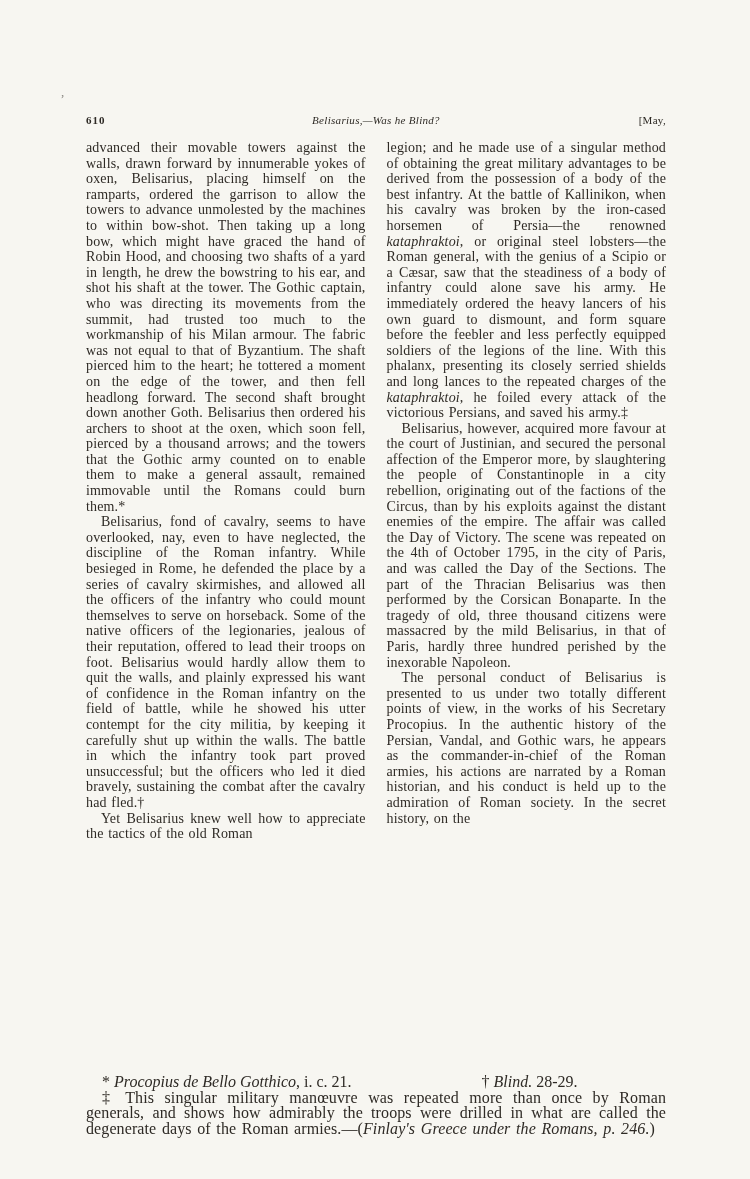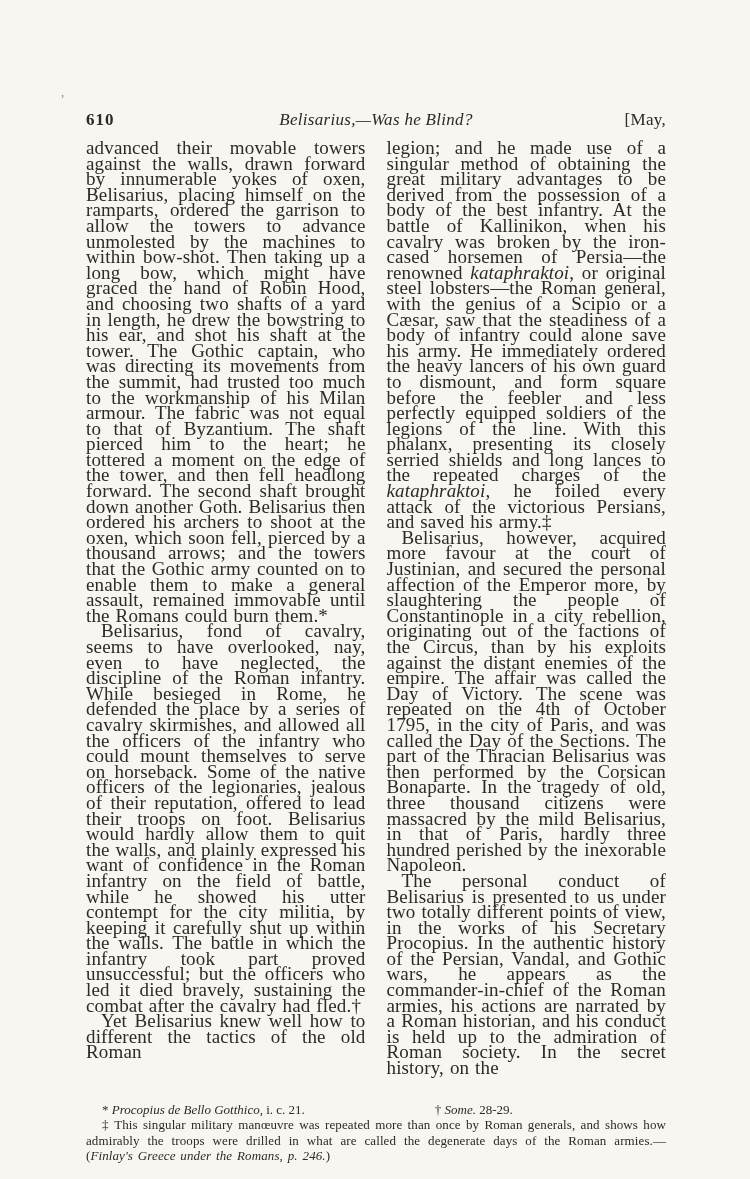--- a/index.html
+++ b/index.html
@@ -25,21 +25,21 @@
   .margin-mark{
     position:absolute;
     left:61px; top:84px;
     font-size:13px;
     opacity:.55;
   }
   .running-head{
     display:grid;
     grid-template-columns:1fr auto 1fr;
     align-items:baseline;
-    font-size:17px;
+    font-size:11px;
     line-height:18px;
   }
   .folio{
     justify-self:start;
     font-weight:bold;
     letter-spacing:1px;
   }
   .running-title{
     justify-self:center;
     font-style:italic;
@@ -56,31 +56,31 @@
     gap:21px;
     margin-top:11px;
     min-height:908px;
   }
   .col{
     flex:1 1 0;
     min-width:0;
   }
   .para{
     margin:0;
-    font-size:19px;
+    font-size:14px;
     line-height:15.6px;
     text-align:justify;
     text-indent:15px;
     word-spacing:1px;
     letter-spacing:.15px;
   }
   .para.cont{ text-indent:0; }
   .footnotes{
     margin-top:26px;
-    font-size:13px;
+    font-size:16px;
     line-height:15.6px;
   }
   .fn{ margin:0; }
   .fn-row{ display:flex; }
   .fn-row .fn:first-child{ margin-left:16px; }
   .fn-row .fn-second{ margin-left:130px; }
   .fn-block{
     text-align:justify;
     text-indent:16px;
     word-spacing:1.5px;
@@ -98,30 +98,30 @@
   <header class="running-head">
     <span class="folio">610</span>
     <span class="running-title">Belisarius,—Was he Blind?</span>
     <span class="issue">[May,</span>
   </header>
 
   <main class="columns">
     <section class="col">
       <p class="para cont">advanced their movable towers against the walls, drawn forward by innumerable yokes of oxen, Belisarius, placing himself on the ramparts, ordered the garrison to allow the towers to advance unmolested by the machines to within bow-shot. Then taking up a long bow, which might have graced the hand of Robin Hood, and choosing two shafts of a yard in length, he drew the bowstring to his ear, and shot his shaft at the tower. The Gothic captain, who was directing its movements from the summit, had trusted too much to the workmanship of his Milan armour. The fabric was not equal to that of Byzantium. The shaft pierced him to the heart; he tottered a moment on the edge of the tower, and then fell headlong forward. The second shaft brought down another Goth. Belisarius then ordered his archers to shoot at the oxen, which soon fell, pierced by a thousand arrows; and the towers that the Gothic army counted on to enable them to make a general assault, remained immovable until the Romans could burn them.*</p>
       <p class="para">Belisarius, fond of cavalry, seems to have overlooked, nay, even to have neglected, the discipline of the Roman infantry. While besieged in Rome, he defended the place by a series of cavalry skirmishes, and allowed all the officers of the infantry who could mount themselves to serve on horseback. Some of the native officers of the legionaries, jealous of their reputation, offered to lead their troops on foot. Belisarius would hardly allow them to quit the walls, and plainly expressed his want of confidence in the Roman infantry on the field of battle, while he showed his utter contempt for the city militia, by keeping it carefully shut up within the walls. The battle in which the infantry took part proved unsuccessful; but the officers who led it died bravely, sustaining the combat after the cavalry had fled.†</p>
-      <p class="para">Yet Belisarius knew well how to different the tactics of the old Roman</p>
+      <p class="para">Yet Belisarius knew well how to appreciate the tactics of the old Roman</p>
     </section>
     <section class="col">
       <p class="para cont">legion; and he made use of a singular method of obtaining the great military advantages to be derived from the possession of a body of the best infantry. At the battle of Kallinikon, when his cavalry was broken by the iron-cased horsemen of Persia—the renowned <i>kataphraktoi</i>, or original steel lobsters—the Roman general, with the genius of a Scipio or a Cæsar, saw that the steadiness of a body of infantry could alone save his army. He immediately ordered the heavy lancers of his own guard to dismount, and form square before the feebler and less perfectly equipped soldiers of the legions of the line. With this phalanx, presenting its closely serried shields and long lances to the repeated charges of the <i>kataphraktoi</i>, he foiled every attack of the victorious Persians, and saved his army.‡</p>
       <p class="para">Belisarius, however, acquired more favour at the court of Justinian, and secured the personal affection of the Emperor more, by slaughtering the people of Constantinople in a city rebellion, originating out of the factions of the Circus, than by his exploits against the distant enemies of the empire. The affair was called the Day of Victory. The scene was repeated on the 4th of October 1795, in the city of Paris, and was called the Day of the Sections. The part of the Thracian Belisarius was then performed by the Corsican Bonaparte. In the tragedy of old, three thousand citizens were massacred by the mild Belisarius, in that of Paris, hardly three hundred perished by the inexorable Napoleon.</p>
       <p class="para">The personal conduct of Belisarius is presented to us under two totally different points of view, in the works of his Secretary Procopius. In the authentic history of the Persian, Vandal, and Gothic wars, he appears as the commander-in-chief of the Roman armies, his actions are narrated by a Roman historian, and his conduct is held up to the admiration of Roman society. In the secret history, on the</p>
     </section>
   </main>
 
   <footer class="footnotes">
     <div class="fn-row">
       <span class="fn">* <i>Procopius de Bello Gotthico</i>, i. c. 21.</span>
-      <span class="fn fn-second">† <i>Some.</i> 28-29.</span>
+      <span class="fn fn-second">† <i>Blind.</i> 28-29.</span>
     </div>
     <p class="fn fn-block">‡ This singular military manœuvre was repeated more than once by Roman generals, and shows how admirably the troops were drilled in what are called the degenerate days of the Roman armies.—(<i>Finlay's Greece under the Romans, p. 246.</i>)</p>
   </footer>
 
 </div>
 
 </body></html>

